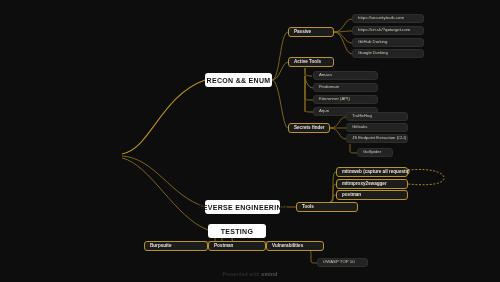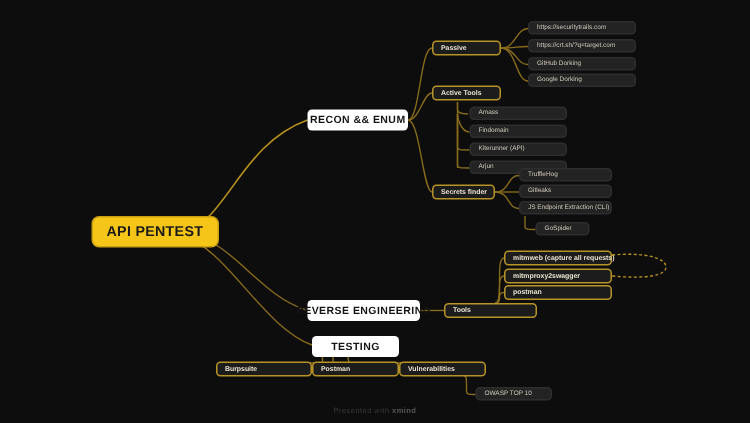--- a/index.html
+++ b/index.html
@@ -131,23 +131,20 @@
       <path d="M232,242 L286,242 C289,242 290,243 290,245"></path>
 
       <path d="M300,250 L308,250 C311,250 311,252 311,256 L311,261 C311,263 313,263 317,263"></path>
     </g>
 
     <g fill="none" stroke="#b8921f" stroke-width="0.9" stroke-dasharray="2 1.6">
       <path d="M408,170 C430,168 444,172 444,178 C444,184 430,186 408,184"></path>
     </g>
   </svg>
 
-  <div class="node n-root" style="left:62px; top:145px;">
-    <span>API PENTEST</span>
-  </div>
 
   <div class="node n-main" style="left:205px; top:73px; width:67px;">
     <span>RECON &amp;&amp; ENUM</span>
   </div>
 
   <div class="node n-sub" style="left:288px; top:27px; width:46px;">
     <span>Passive</span>
   </div>
   <div class="node n-leaf wide" style="left:352px; top:14px;">
     <span>https://securitytrails.com</span>

